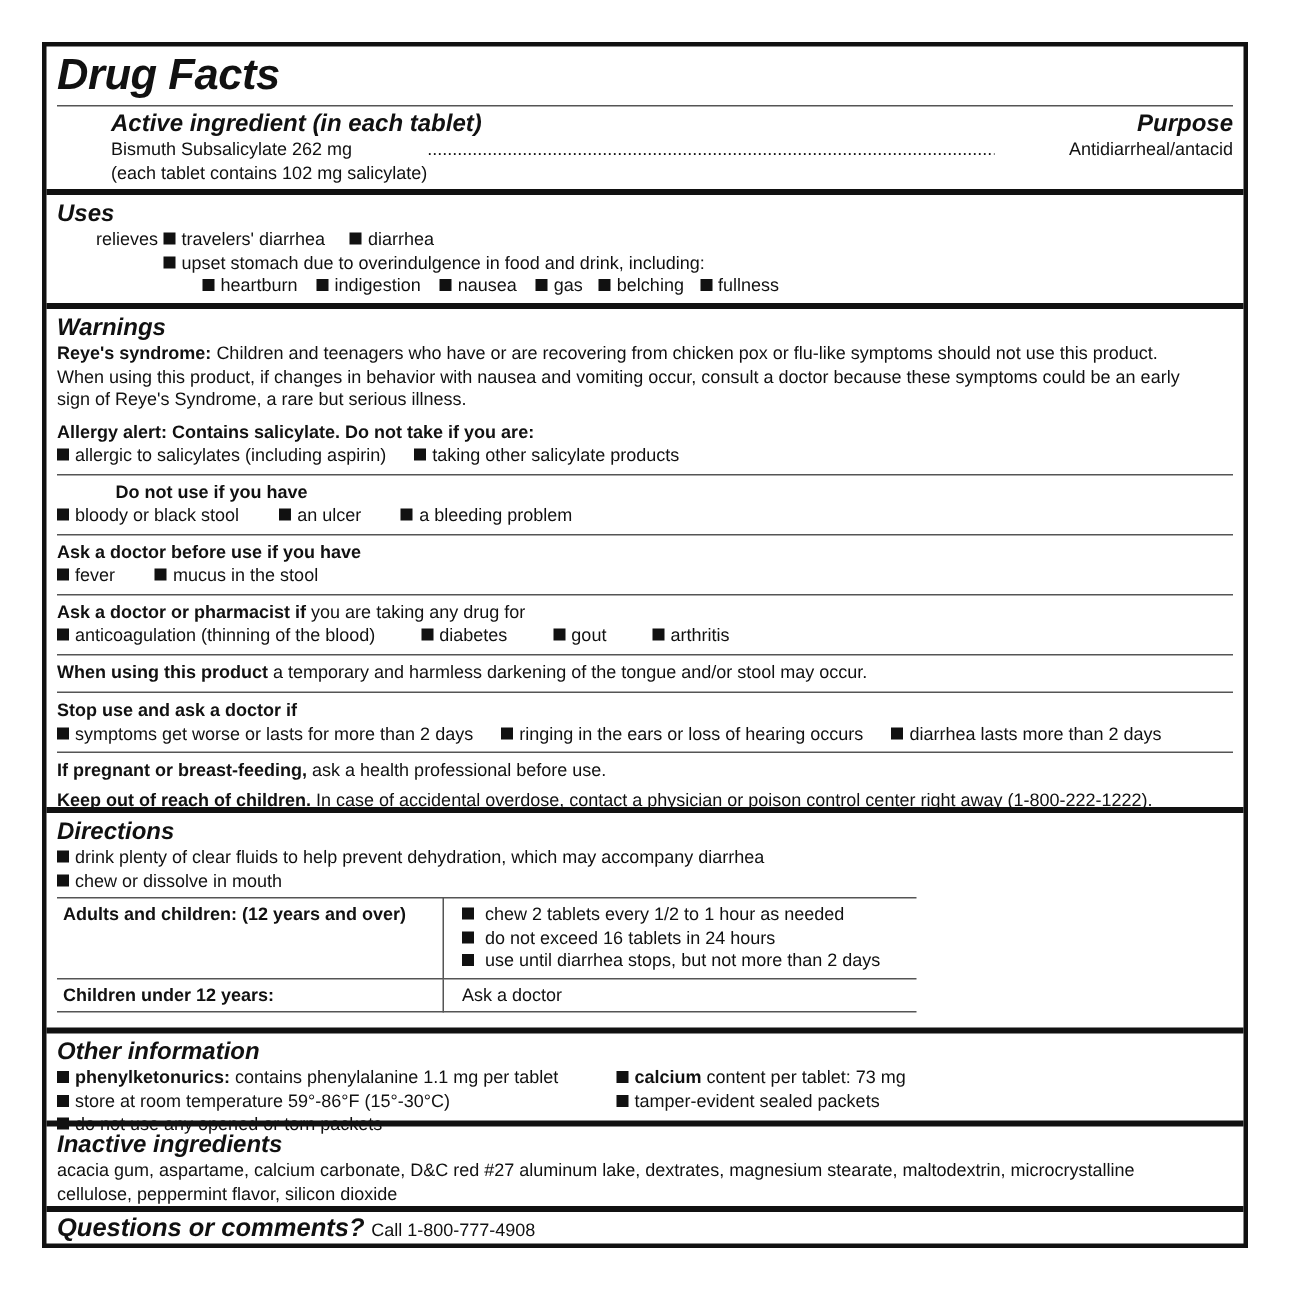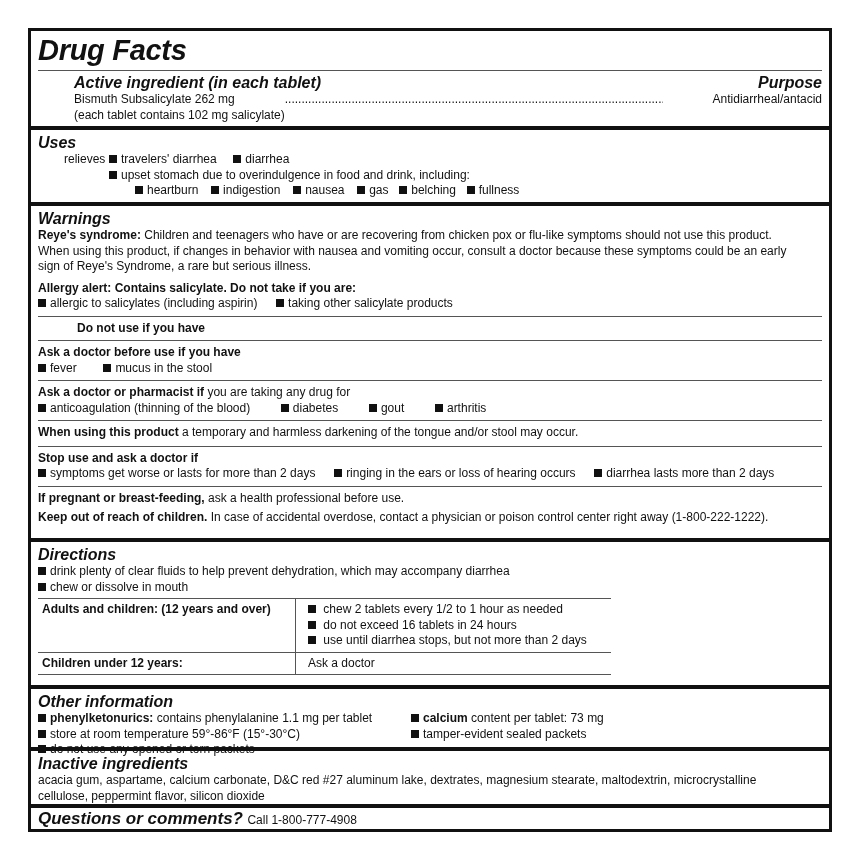--- a/index.html
+++ b/index.html
@@ -84,20 +84,27 @@
 
     <div class="t b" style="margin-top:6px;">Allergy alert: Contains salicylate. Do not take if you are:</div>
     <div class="t">
       <span class="sq"></span><span>allergic to salicylates (including aspirin)</span>
       <span class="gap" style="width:12px"></span>
       <span class="sq"></span><span>taking other salicylate products</span>
     </div>
     <div class="rule" style="margin-top:4px;"></div>
 
     <div class="t b" style="margin-top:4px;margin-left:39px;">Do not use if you have</div>
+    <div class="t">
+      <span class="sq"></span><span>bloody or black stool</span>
+      <span class="gap" style="width:20px"></span>
+      <span class="sq"></span><span>an ulcer</span>
+      <span class="gap" style="width:20px"></span>
+      <span class="sq"></span><span>a bleeding problem</span>
+    </div>
     <div class="rule" style="margin-top:4px;"></div>
 
     <div class="t b" style="margin-top:4px;">Ask a doctor before use if you have</div>
     <div class="t">
       <span class="sq"></span><span>fever</span>
       <span class="gap" style="width:20px"></span>
       <span class="sq"></span><span>mucus in the stool</span>
     </div>
     <div class="rule" style="margin-top:4px;"></div>
 

